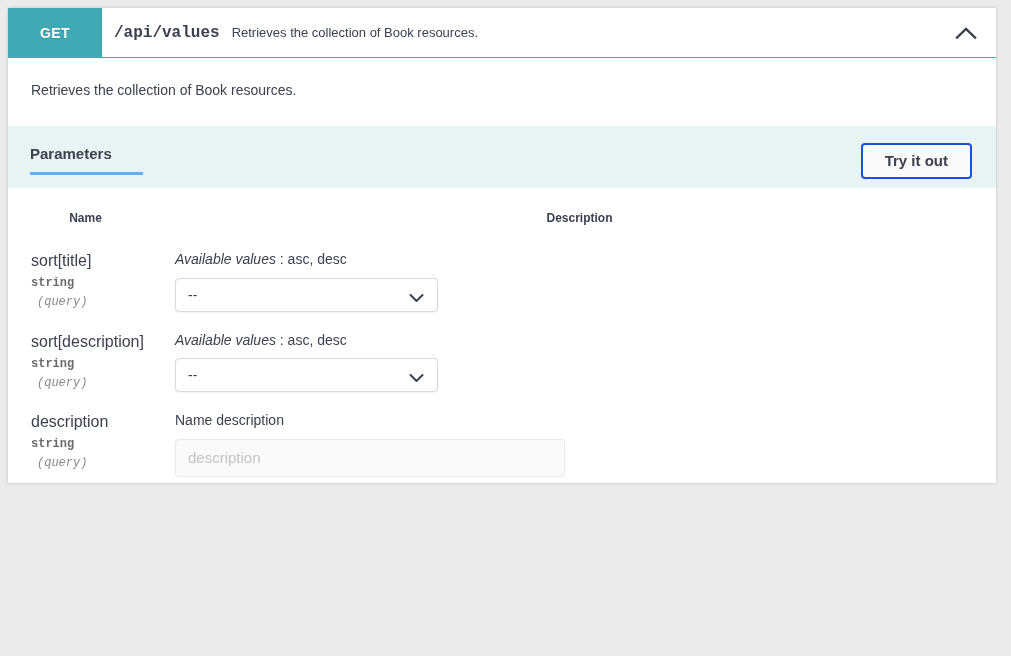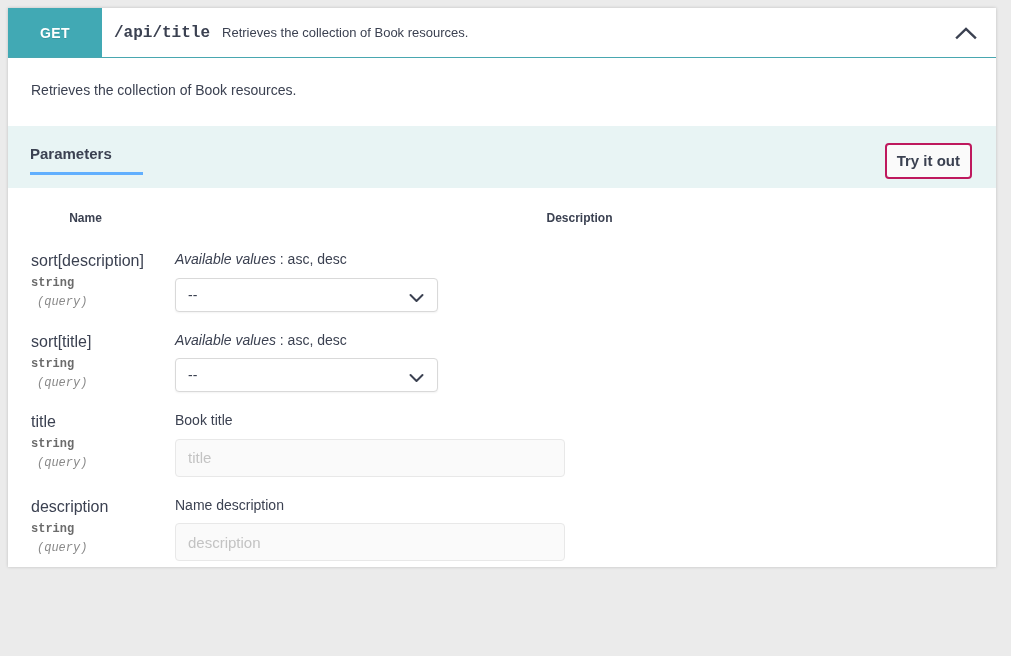--- a/index.html
+++ b/index.html
@@ -111,27 +111,27 @@
     position: absolute;
     left: 0;
     bottom: 0;
     height: 3px;
     width: 113px;
     background: #61affe;
   }
   .tryitout-btn {
     margin: 17px 24px 0 0;
     background: #fafafa;
-    border: 2px solid #be185d;
+    border: 2px solid #1d4ed8;
     border-radius: 4px;
     color: #3b4151;
     font-family: "Liberation Sans", sans-serif;
     font-size: 15px;
     font-weight: bold;
-    padding: 7px 10px;
+    padding: 7px 22px;
     cursor: pointer;
     line-height: 1.2;
   }
 
   
   .params-body {
     background: #ffffff;
     padding: 0 0 0 0;
   }
   table.params-table {
@@ -238,21 +238,21 @@
     opacity: 1;
   }
 </style>
 </head>
 <body>
 
 <div class="opblock">
 
   <div class="opblock-summary">
     <div class="method-badge">GET</div>
-    <div class="summary-path">/api/title</div>
+    <div class="summary-path">/api/values</div>
     <div class="summary-desc">Retrieves the collection of Book resources.</div>
     <button class="chevron-btn">
       <span>
         <svg width="22" height="14" viewBox="0 0 22 14" aria-hidden="true">
           <path d="M2 11.5 L11 3 L20 11.5" fill="none" stroke="#3b4151" stroke-width="2.4" stroke-linecap="square"></path>
         </svg>
       </span>
     </button>
   </div>
 
@@ -271,21 +271,21 @@
       <thead>
         <tr>
           <th class="col-name">Name</th>
           <th class="col-desc">Description</th>
         </tr>
       </thead>
       <tbody>
 
         <tr>
           <td class="col-name">
-            <div class="param-name">sort[description]</div>
+            <div class="param-name">sort[title]</div>
             <div class="param-type">string</div>
             <div class="param-in">(query)</div>
           </td>
           <td class="col-desc">
             <div class="param-desc-line">
               <span class="avail-label">Available values</span><span> : asc, desc</span>
             </div>
             <div class="select-wrap">
               <select class="param-select">
                 <option>--</option>
@@ -294,52 +294,41 @@
                 <svg width="15" height="10" viewBox="0 0 15 10" aria-hidden="true">
                   <path d="M1.5 2 L7.5 8 L13.5 2" fill="none" stroke="#3b4151" stroke-width="2" stroke-linecap="round" stroke-linejoin="round"></path>
                 </svg>
               </span>
             </div>
           </td>
         </tr>
 
         <tr>
           <td class="col-name">
-            <div class="param-name">sort[title]</div>
+            <div class="param-name">sort[description]</div>
             <div class="param-type">string</div>
             <div class="param-in">(query)</div>
           </td>
           <td class="col-desc">
             <div class="param-desc-line">
               <span class="avail-label">Available values</span><span> : asc, desc</span>
             </div>
             <div class="select-wrap">
               <select class="param-select">
                 <option>--</option>
               </select>
               <span class="select-chevron">
                 <svg width="15" height="10" viewBox="0 0 15 10" aria-hidden="true">
                   <path d="M1.5 2 L7.5 8 L13.5 2" fill="none" stroke="#3b4151" stroke-width="2" stroke-linecap="round" stroke-linejoin="round"></path>
                 </svg>
               </span>
             </div>
           </td>
         </tr>
 
-        <tr>
-          <td class="col-name">
-            <div class="param-name">title</div>
-            <div class="param-type">string</div>
-            <div class="param-in">(query)</div>
-          </td>
-          <td class="col-desc">
-            <div class="param-desc-line">Book title</div>
-            <input class="param-input" type="text" placeholder="title" style="">
-          </td>
-        </tr>
 
         <tr>
           <td class="col-name">
             <div class="param-name">description</div>
             <div class="param-type">string</div>
             <div class="param-in">(query)</div>
           </td>
           <td class="col-desc">
             <div class="param-desc-line">Name description</div>
             <input class="param-input" type="text" placeholder="description" style="">

